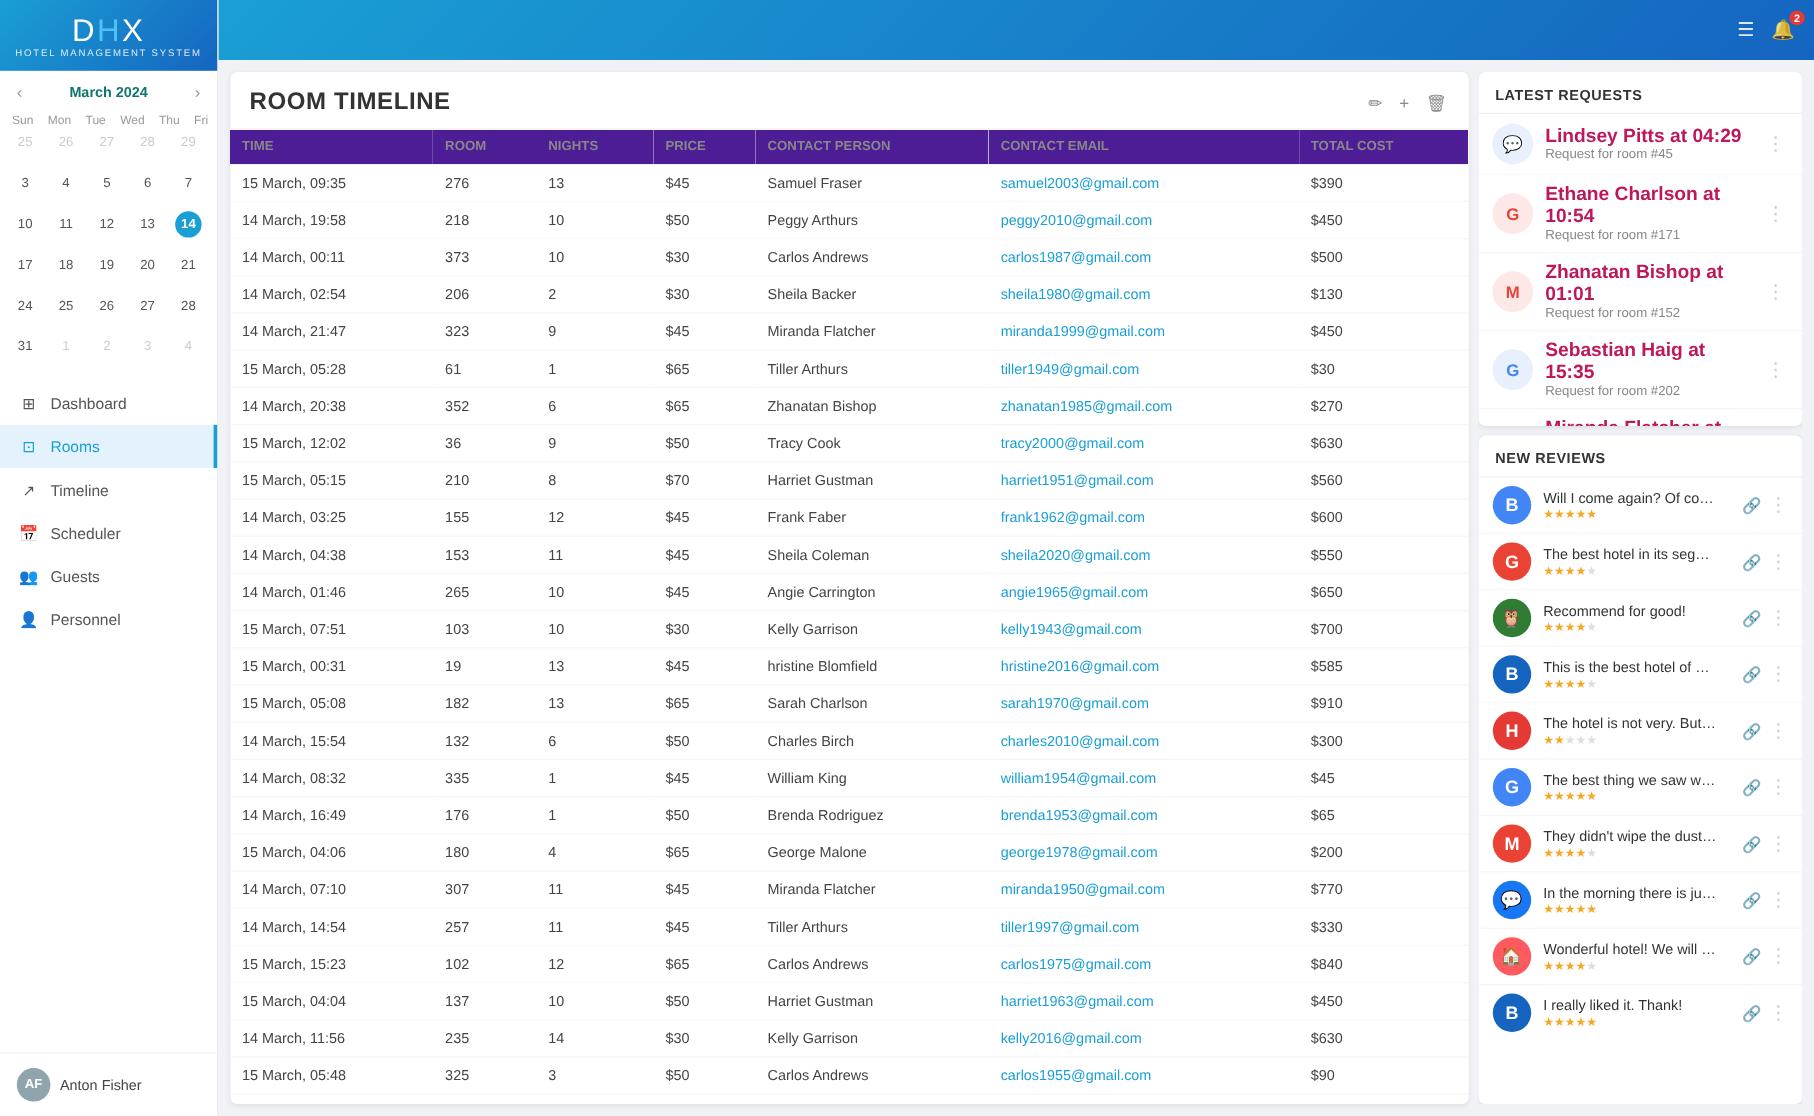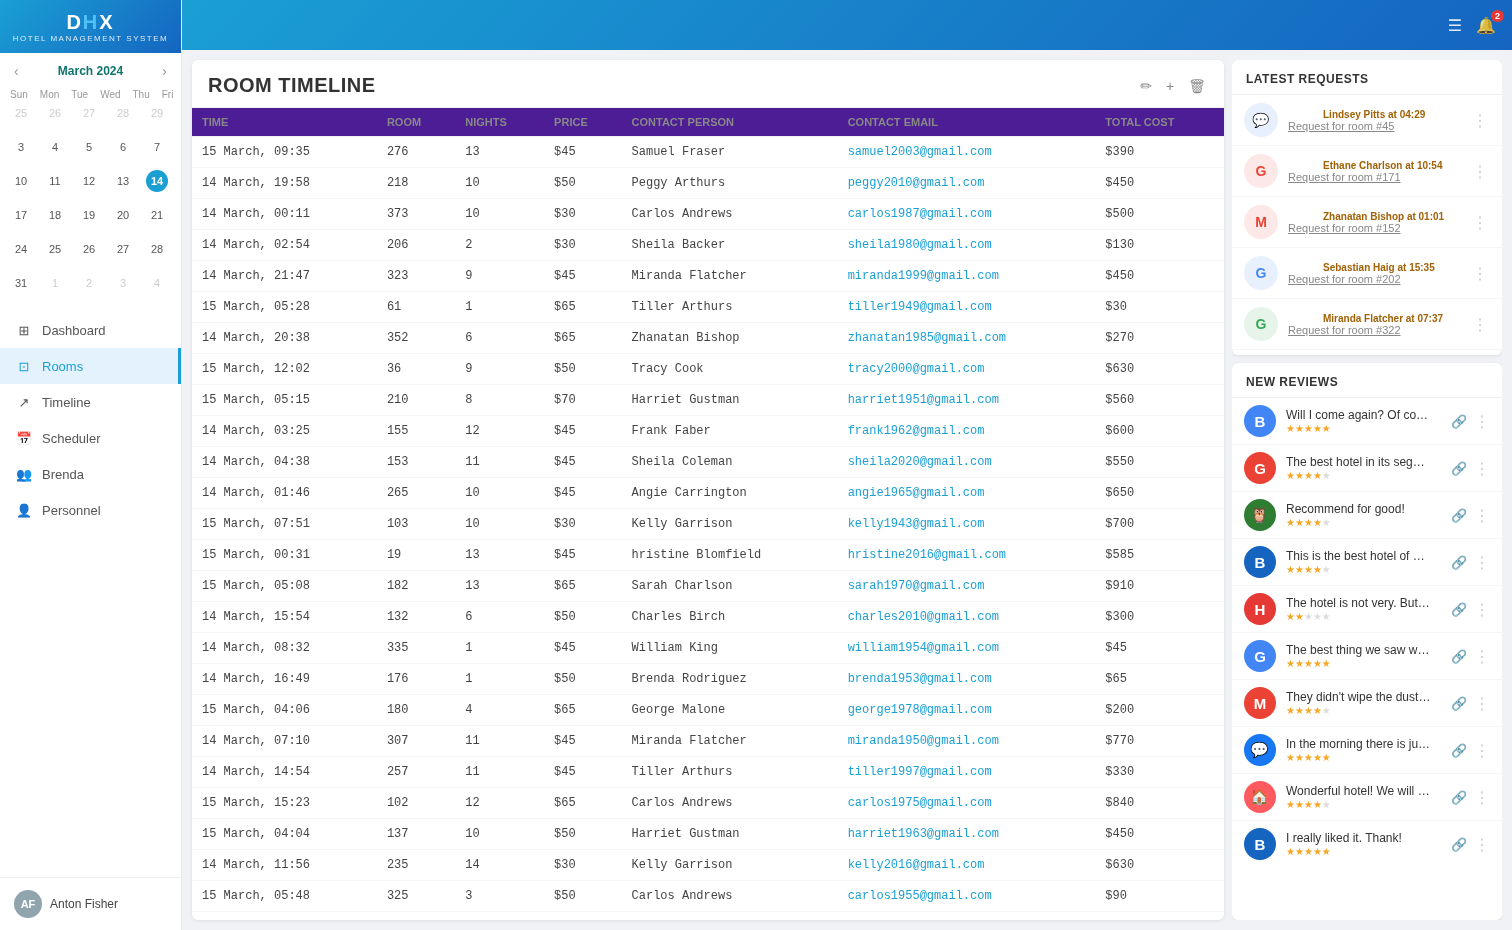--- a/index.html
+++ b/index.html
@@ -1,21 +1,21 @@
 <!DOCTYPE html>
 <html><head>
   <meta charset="utf-8">
   <style>
     * { box-sizing: border-box; margin: 0; padding: 0; }
     body { font-family: -apple-system, BlinkMacSystemFont, 'Segoe UI', sans-serif; font-size: 13px; background: #f0f2f5; display: flex; height: 930px; overflow: hidden; }
 
     
     #sidebar { width: 182px; background: #fff; display: flex; flex-direction: column; border-right: 1px solid #e8e8e8; flex-shrink: 0; }
     #sidebar-header { background: linear-gradient(135deg, #1a9fd4 0%, #1565c0 100%); padding: 12px 0 10px; display: flex; flex-direction: column; align-items: center; }
-    #logo-text { color: #fff; font-size: 20px; font-weight: 700; letter-spacing: 2px; line-height: 1; }
+    #logo-text { color: #fff; font-size: 26px; font-weight: 400; letter-spacing: 2px; line-height: 1; }
     #logo-text span { color: #4fc3f7; }
     #logo-subtitle { color: rgba(255,255,255,0.85); font-size: 8px; letter-spacing: 1.5px; margin-top: 2px; }
 
     
     .calendar { padding: 10px 10px; }
     .cal-header { display: flex; align-items: center; justify-content: space-between; margin-bottom: 8px; }
     .cal-title { font-size: 12px; font-weight: 600; color: #0f766e; }
     .cal-nav { background: none; border: none; cursor: pointer; color: #999; font-size: 14px; padding: 0 4px; }
     .cal-grid { display: grid; grid-template-columns: repeat(7, 1fr); gap: 12px; }
     .cal-day-header { text-align: center; font-size: 10px; color: #999; padding: 2px 0; }
@@ -50,39 +50,39 @@
     
     #room-timeline { flex: 1; background: #fff; margin: 10px 8px 10px 10px; border-radius: 6px; box-shadow: 0 1px 4px rgba(0,0,0,0.08); display: flex; flex-direction: column; overflow: hidden; }
     .timeline-header { display: flex; align-items: center; justify-content: space-between; padding: 14px 16px 10px; border-bottom: 1px solid #eee; }
     .timeline-title { font-size: 20px; font-weight: 700; color: #333; letter-spacing: 0.5px; }
     .timeline-actions { display: flex; gap: 10px; color: #888; }
     .timeline-action-btn { background: none; border: none; cursor: pointer; color: #888; font-size: 14px; padding: 2px; }
 
     .table-wrapper { overflow-y: auto; flex: 1; }
     table { width: 100%; border-collapse: collapse; }
     thead th { background: #4c1d95; position: sticky; top: 0; font-size: 11px; font-weight: 600; color: #888; text-transform: uppercase; padding: 8px 10px; border-bottom: 1px solid #eee; text-align: left; white-space: nowrap; z-index: 1; }
-    tbody tr { border-bottom: 1px solid #f5f5f5; font-family: Liberation Mono, monospace; }
+    tbody tr { border-bottom: 1px solid #f5f5f5; }
     tbody td { padding: 8px 10px; font-size: 12px; color: #444; white-space: nowrap; }
     td.email { color: #1a9fd4; }
 
     
     #right-panel { width: 270px; flex-shrink: 0; display: flex; flex-direction: column; gap: 0; overflow: hidden; margin: 10px 10px 10px 0; }
 
     .panel-section { background: #fff; border-radius: 6px; box-shadow: 0 1px 4px rgba(0,0,0,0.08); overflow: hidden; }
     .panel-section + .panel-section { margin-top: 8px; }
 
     .panel-title { font-size: 12px; font-weight: 700; color: #333; padding: 12px 14px 8px; letter-spacing: 0.5px; border-bottom: 1px solid #f0f0f0; }
 
     
     .request-item { display: flex; align-items: center; padding: 8px 12px; gap: 10px; border-bottom: 1px solid #f5f5f5; }
     .request-item:last-child { border-bottom: none; }
     .req-avatar { width: 34px; height: 34px; border-radius: 50%; flex-shrink: 0; display: flex; align-items: center; justify-content: center; font-size: 16px; }
     .req-info { flex: 1; min-width: 0; }
-    .req-name { font-size: 10px; font-weight: 600; color: #a16207; margin-left: 35px; }
-    .req-detail { font-size: 11px; color: #888; text-decoration: underline; }
+    .req-name { font-size: 16px; font-weight: 600; color: #be185d; }
+    .req-detail { font-size: 11px; color: #888; }
     .req-more { color: #ccc; cursor: pointer; font-size: 16px; padding: 2px; flex-shrink: 0; }
 
     
     .review-item { display: flex; align-items: center; padding: 7px 12px; gap: 10px; border-bottom: 1px solid #f5f5f5; }
     .review-item:last-child { border-bottom: none; }
     .rev-avatar { width: 32px; height: 32px; border-radius: 50%; flex-shrink: 0; display: flex; align-items: center; justify-content: center; font-size: 15px; }
     .rev-info { flex: 1; min-width: 0; }
     .rev-text { font-size: 12px; color: #333; white-space: nowrap; overflow: hidden; text-overflow: ellipsis; max-width: 145px; }
     .rev-stars { font-size: 10px; color: #f5a623; margin-top: 1px; }
     .star-empty { color: #ddd; }
@@ -180,21 +180,21 @@
       <div class="nav-item">
         <span class="nav-icon">↗</span>
         <span>Timeline</span>
       </div>
       <div class="nav-item">
         <span class="nav-icon">📅</span>
         <span>Scheduler</span>
       </div>
       <div class="nav-item">
         <span class="nav-icon">👥</span>
-        <span>Brenda</span>
+        <span>Guests</span>
       </div>
       <div class="nav-item">
         <span class="nav-icon">👤</span>
         <span>Personnel</span>
       </div>
     </div>
 
   <div class="sidebar-footer">
     <div class="avatar-small">AF</div>
     <span class="user-name">Anton Fisher</span>

